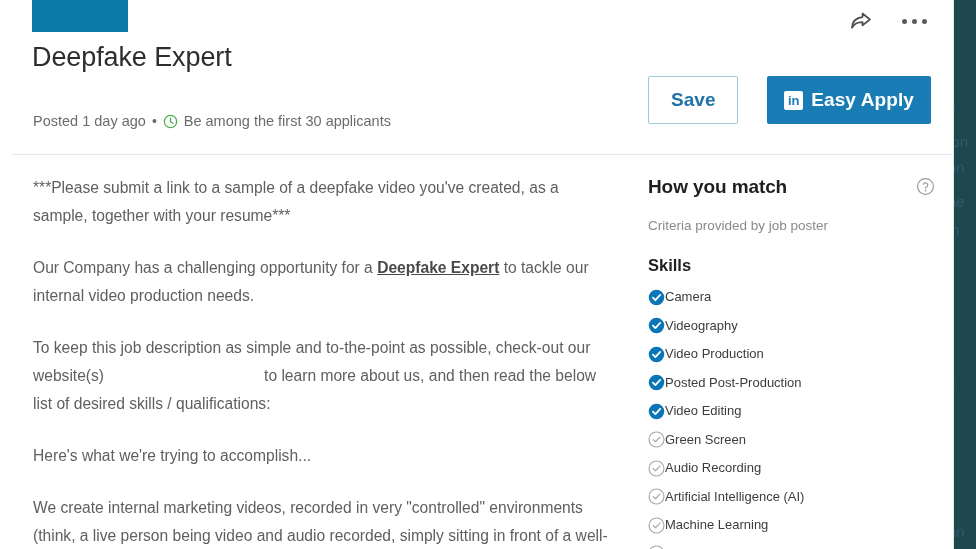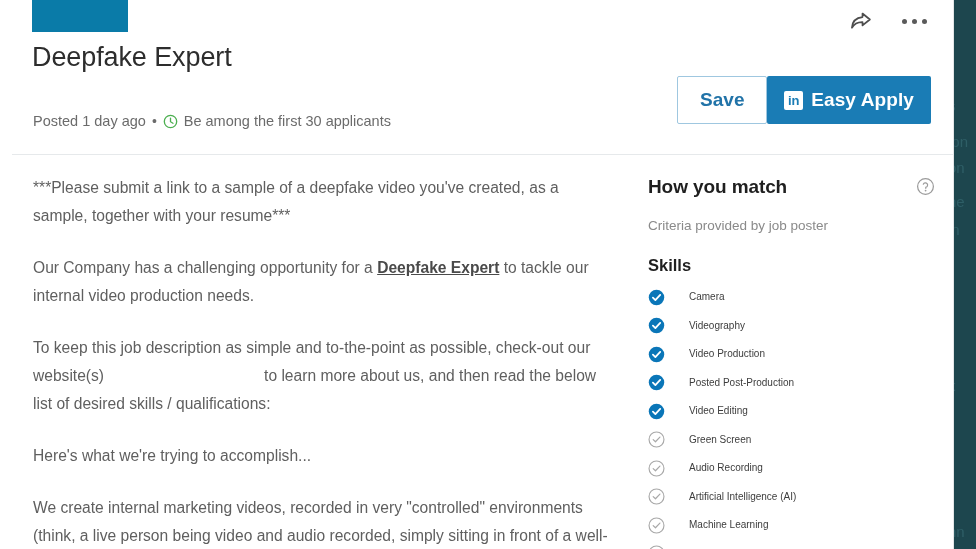--- a/index.html
+++ b/index.html
@@ -132,21 +132,21 @@
     border-radius: 50%;
     background: #5a5a5a;
   }
 
   .header-buttons {
     position: absolute;
     right: 22px;
     top: 76px;
     display: flex;
     align-items: center;
-    gap: 0;
+    gap: 29px;
   }
   .btn-save {
     min-width: 90px;
     height: 48px;
     padding: 0 20px;
     background: #ffffff;
     border: 1.5px solid #9fc7e0;
     border-radius: 2px;
     color: #2173a8;
     font-size: 19px;
@@ -251,23 +251,23 @@
     color: #1f1f1f;
   }
   .skill-list {
     margin: 8px 0 0 0;
     padding: 0;
     list-style: none;
   }
   .skill-item {
     display: flex;
     align-items: center;
-    gap: 24px;
+    gap: 0;
     height: 28.5px;
-    font-size: 10px;
+    font-size: 13px;
     color: #3d3d3d;
   }
   .skill-icon { width: 17px; height: 17px; flex: none; }
   .skill-label { line-height: 28px; }
 </style>
 </head>
 <body>
 
 <div id="page">
 

